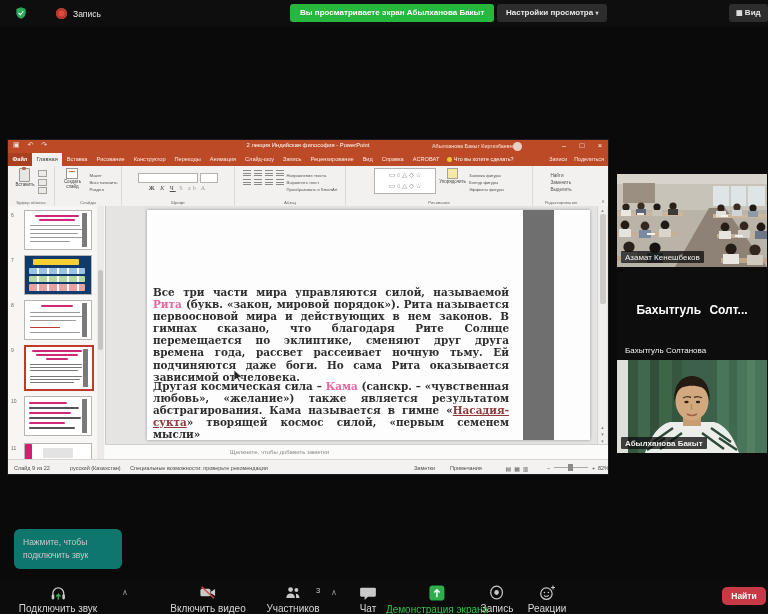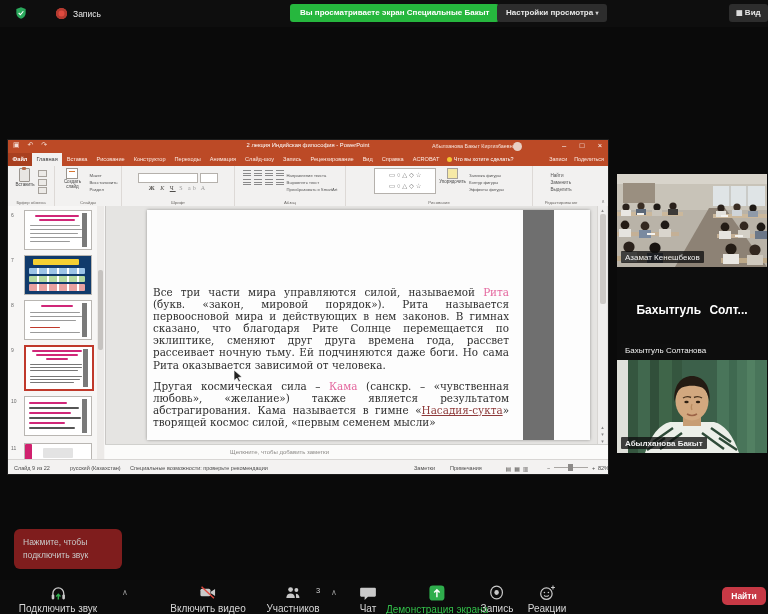--- a/index.html
+++ b/index.html
@@ -72,21 +72,21 @@
   .pscroll .pt{position:absolute;left:1px;width:5px;background:#c6c3c0;border-radius:2px;}
 
   .slidearea{position:absolute;left:97px;top:0;width:503px;height:238px;}
   .slide{position:absolute;left:42px;top:4px;width:443px;height:230px;background:#fdfdfd;
          box-shadow:0 0 3px rgba(0,0,0,.35);}
   .slide .graybar{position:absolute;left:376px;top:0;width:31px;height:230px;background:#6f6f6f;}
   .stitle{position:absolute;left:10px;top:5px;width:358px;text-align:center;
           font-family:"DejaVu Serif","Liberation Serif",serif;font-weight:bold;
           font-size:17px;line-height:20.5px;color:#d02778;}
   .spara{position:absolute;left:6px;width:356px;text-align:justify;
-         font-family:"DejaVu Serif","Liberation Serif",serif;font-weight:normal;
+         font-family:"DejaVu Serif","Liberation Serif",serif;font-weight:bold;
          font-size:10.4px;line-height:12.1px;color:#2e2e2e;}
   .term{color:#e4679e;}
   .slink{color:#8e3a3a;text-decoration:underline;}
   .vscroll{position:absolute;left:492px;top:0;width:9px;height:238px;background:#f0efee;border-left:1px solid #d8d6d3;
            font-size:5px;color:#8a8a8a;text-align:center;}
   .vscroll .vt{position:absolute;left:1.5px;top:8px;width:6px;height:90px;background:#cdcac7;border-radius:2px;}
 
   .notes{position:absolute;left:97px;top:238px;width:503px;height:15px;background:#fbfbfa;border-top:1px solid #d0d0cd;}
   .notes span{position:absolute;left:125px;top:4px;font-size:6px;color:#8c8a87;}
   .statusbar{position:absolute;left:0;top:319px;width:600px;height:15px;background:#f3f2f1;border-top:1px solid #d8d6d4;
@@ -100,21 +100,21 @@
 
   
   .tile{position:absolute;left:617px;width:150px;height:93px;background:#0d0d0d;overflow:hidden;}
   .nametag{position:absolute;left:4px;bottom:4px;background:rgba(15,15,15,.78);color:#efefef;
            font-size:8px;padding:1.5px 4px;border-radius:1px;white-space:nowrap;}
   .tile2-text{position:absolute;left:0;top:36px;width:100%;text-align:center;color:#fff;
               font-size:12px;font-weight:bold;word-spacing:5px;}
   .tile.active{box-shadow:inset 0 0 0 2px #c7d64f;font-weight:bold;}
 
   
-  .tooltip{position:absolute;left:14px;top:529px;width:90px;background:#7f1d1d;border-radius:6px;
+  .tooltip{position:absolute;left:14px;top:529px;width:90px;background:#0f766e;border-radius:6px;
            padding:7px 9px;font-size:8.5px;color:#c9c9c9;line-height:1.55;}
 
   
   .btoolbar{position:absolute;left:0;top:580px;width:768px;height:34px;background:#0c0c0c;}
   .tbi{position:absolute;top:4px;display:flex;flex-direction:column;align-items:center;gap:2px;transform:translateX(-50%);}
   .tbi .lbl{font-size:10px;color:#d6d6d6;white-space:nowrap;}
   .tbi .lbl.green{color:#33c04a;}
   .chev{position:absolute;font-size:8px;color:#9a9a9a;}
   .badge3{position:absolute;left:316px;top:6px;font-size:7.5px;color:#d6d6d6;}
   .leave{position:absolute;left:722px;top:7px;width:44px;height:18px;line-height:18px;background:#c73945;
@@ -125,21 +125,21 @@
 
 <div class="screen">
 
   <div class="topbar">
     <svg class="abs" style="left:14px;top:6px" width="14" height="14" viewBox="0 0 24 24">
       <path d="M12 2 l8 3 v7 c0 5-3.5 8.5-8 10 C7.5 20.5 4 17 4 12 V5 z" fill="#2aa85c"></path>
       <path d="M8 12 l3 3 5-6" stroke="#fff" stroke-width="2" fill="none"></path>
     </svg>
     <div class="rec-dot"></div>
     <div class="rec-label">Запись</div>
-    <div class="banner">Вы просматриваете экран Специальные Бакыт</div>
+    <div class="banner">Вы просматриваете экран Абылханова Бакыт</div>
     <div class="viewset">
       <span>Настройки просмотра</span>
       <span class="caret">▾</span>
     </div>
     <div class="viewbtn">
       <span style="font-size:7px;">▦</span>
       <span>Вид</span>
     </div>
   </div>
 

